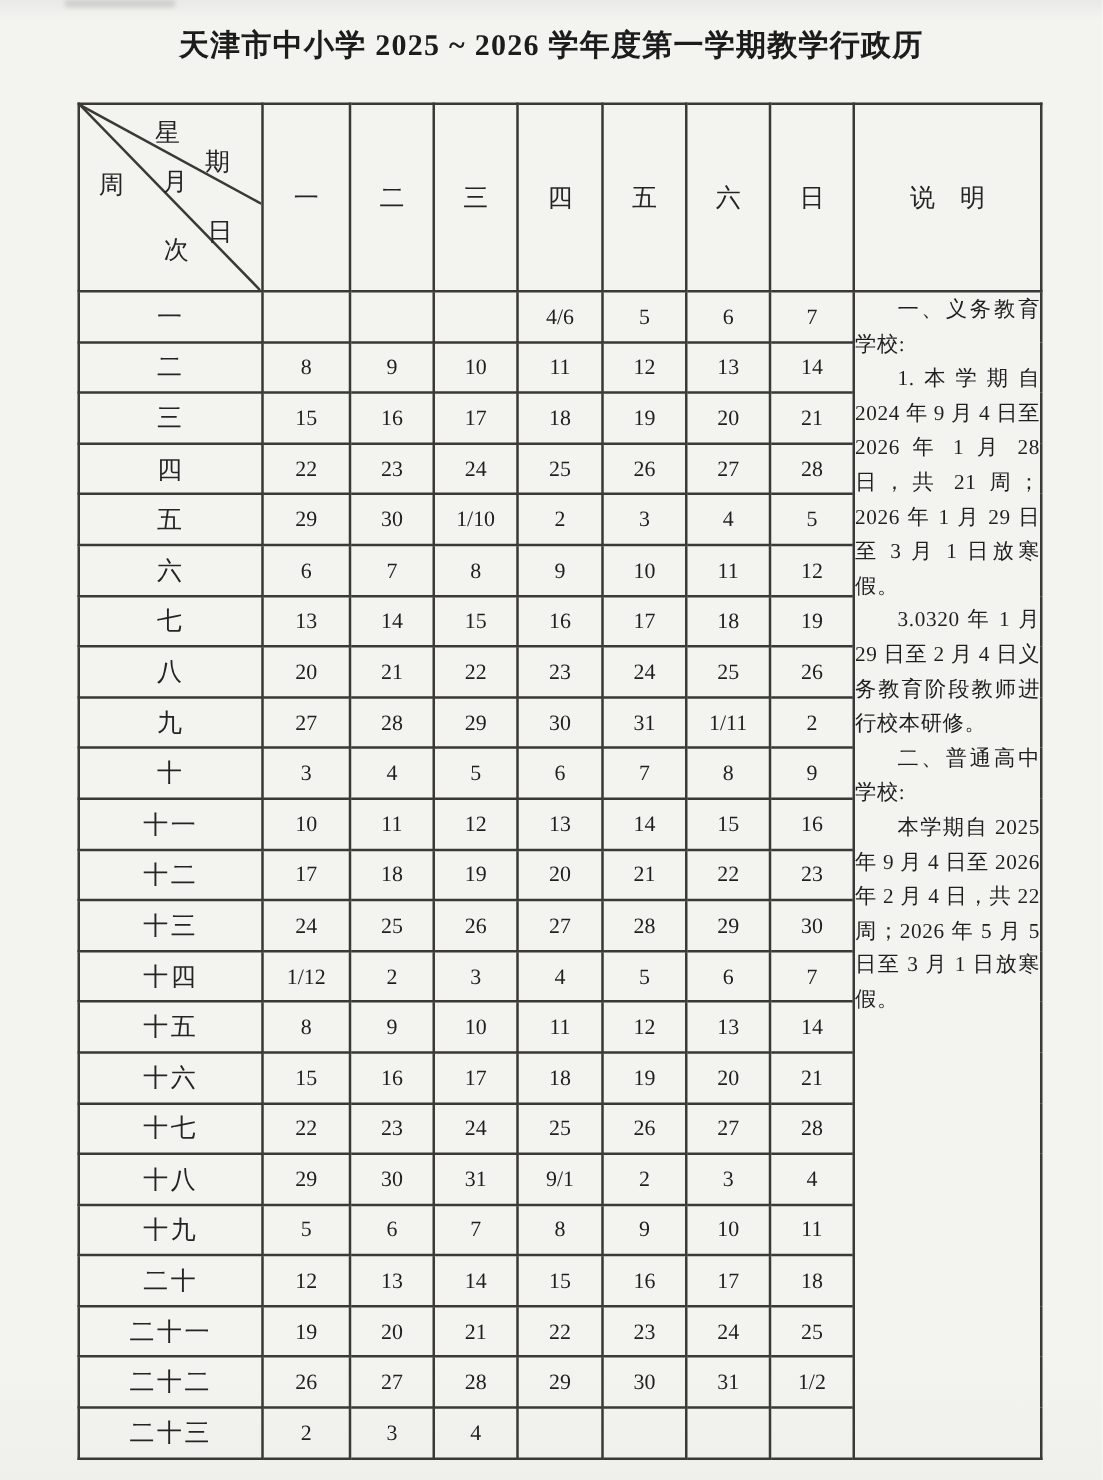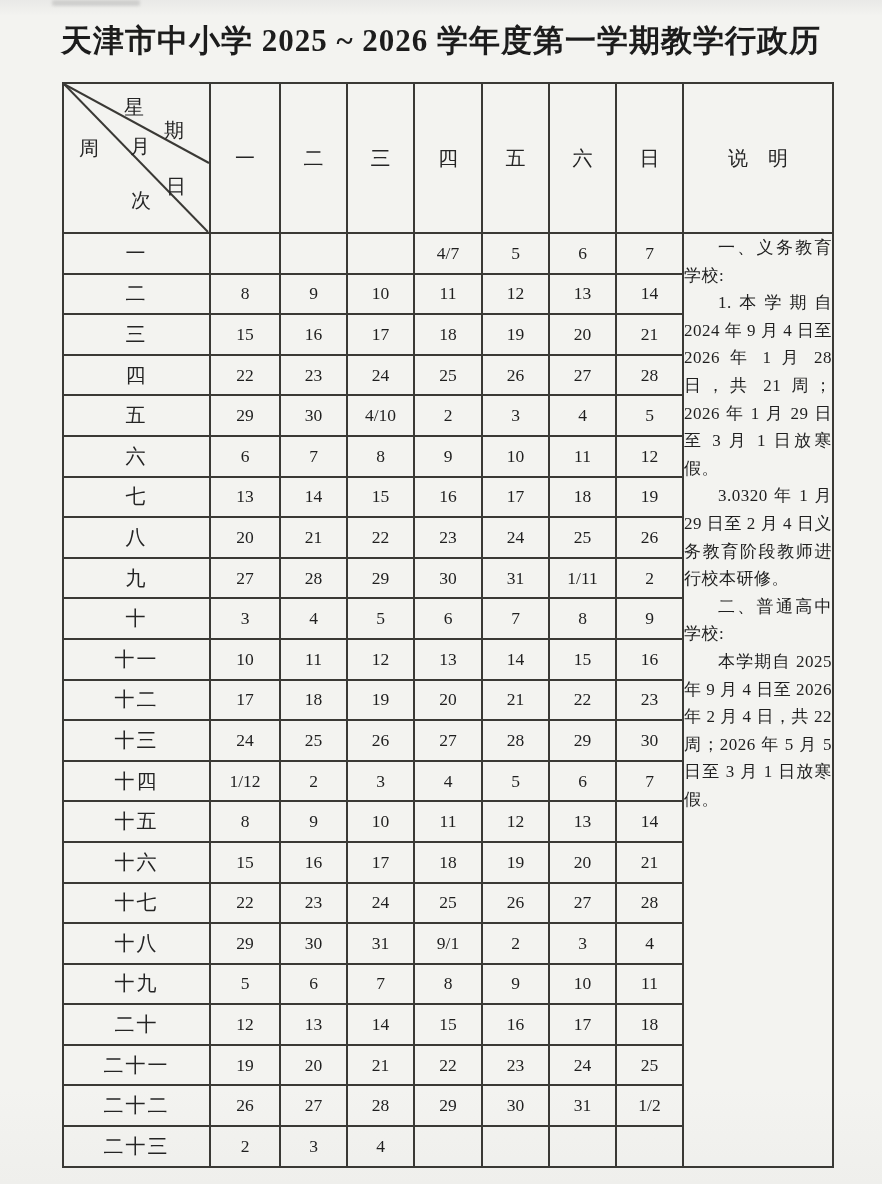--- a/index.html
+++ b/index.html
@@ -8,21 +8,21 @@
     background:linear-gradient(180deg,#e9e9e7 0px,#f3f3f0 16px,#f3f3f0 92%,#efefec 100%);
     font-family:"Liberation Serif","DejaVu Serif",serif;
     color:#242424;
   }
   .artifact{
     position:absolute;left:52px;top:0;width:88px;height:6px;
     background:rgba(110,110,110,.22);filter:blur(1.6px);border-radius:2px;
   }
   .title{
     position:absolute;top:20px;left:0;width:100%;margin:0;
-    text-align:center;font-size:31px;font-weight:bold;letter-spacing:1px;color:#1c1c1c;
+    text-align:center;font-size:24px;font-weight:bold;letter-spacing:1px;color:#1c1c1c;
   }
   table.cal{
     position:absolute;left:62px;top:82px;
     border-collapse:collapse;table-layout:fixed;
   }
   table.cal th,table.cal td{
     border:2px solid #3a3935;padding:0;
   }
   tr.header-row{height:150px;}
   tbody tr{height:40.6px;}
@@ -87,21 +87,21 @@
       <th class="day-h">日</th>
       <th class="notes-h">说　明</th>
     </tr>
   </thead>
   <tbody id="cal-body">
       <tr>
         <td class="week-label">一</td>
         <td class="day-cell"></td>
         <td class="day-cell"></td>
         <td class="day-cell"></td>
-        <td class="day-cell">4/7</td>
+        <td class="day-cell">4/6</td>
         <td class="day-cell">5</td>
         <td class="day-cell">6</td>
         <td class="day-cell">7</td>
         <td class="notes-cell" rowspan="23">
           <p>一、义务教育学校:</p>
           <p>1.本学期自 2024 年 9 月 4 日至 2026 年 1 月 28 日，共 21 周；2026 年 1 月 29 日至 3 月 1 日放寒假。</p>
           <p>3.0320 年 1 月 29 日至 2 月 4 日义务教育阶段教师进行校本研修。</p>
           <p>二、普通高中学校:</p>
           <p>本学期自 2025 年 9 月 4 日至 2026 年 2 月 4 日，共 22 周；2026 年 5 月 5 日至 3 月 1 日放寒假。</p>
         </td>
@@ -133,21 +133,21 @@
         <td class="day-cell">24</td>
         <td class="day-cell">25</td>
         <td class="day-cell">26</td>
         <td class="day-cell">27</td>
         <td class="day-cell">28</td>
       </tr>
       <tr>
         <td class="week-label">五</td>
         <td class="day-cell">29</td>
         <td class="day-cell">30</td>
-        <td class="day-cell">4/10</td>
+        <td class="day-cell">1/10</td>
         <td class="day-cell">2</td>
         <td class="day-cell">3</td>
         <td class="day-cell">4</td>
         <td class="day-cell">5</td>
       </tr>
       <tr>
         <td class="week-label">六</td>
         <td class="day-cell">6</td>
         <td class="day-cell">7</td>
         <td class="day-cell">8</td>

